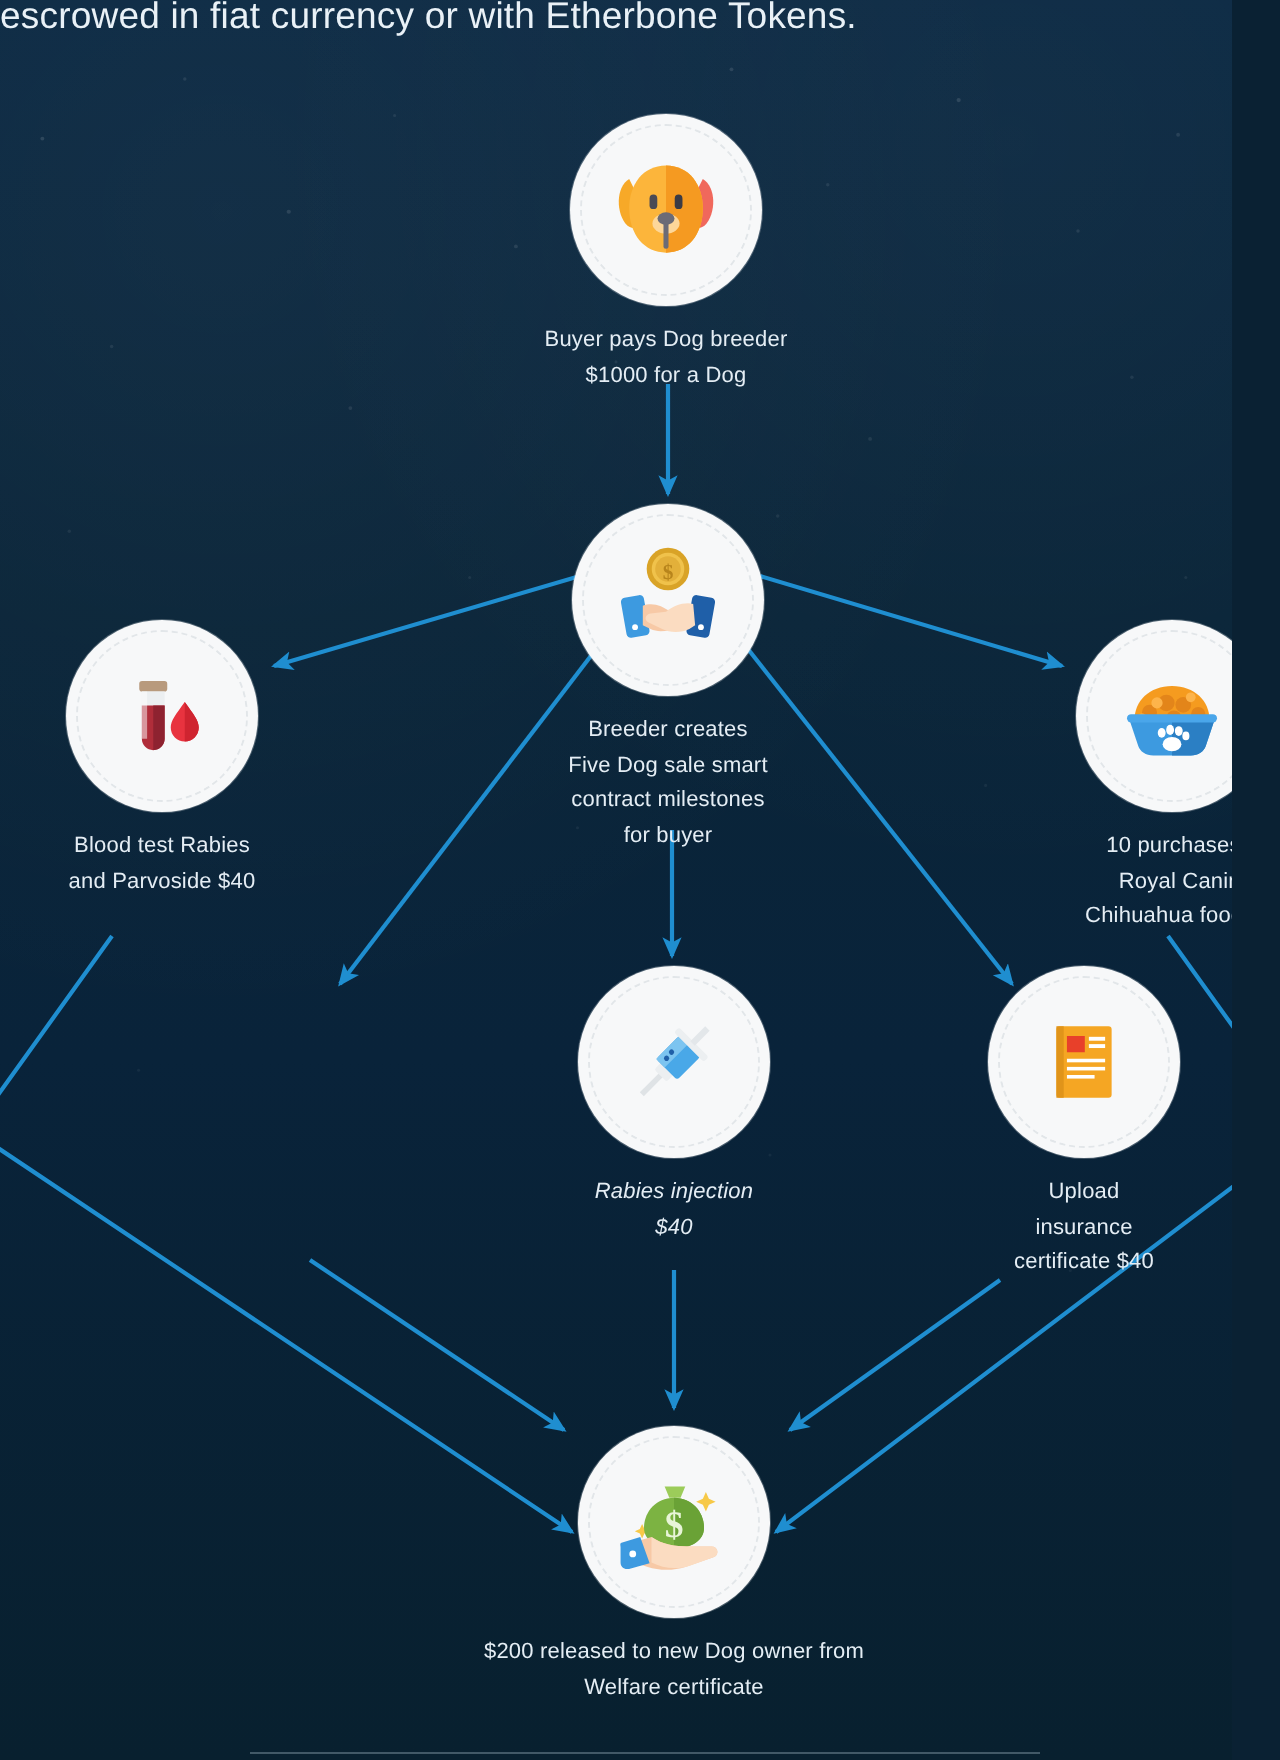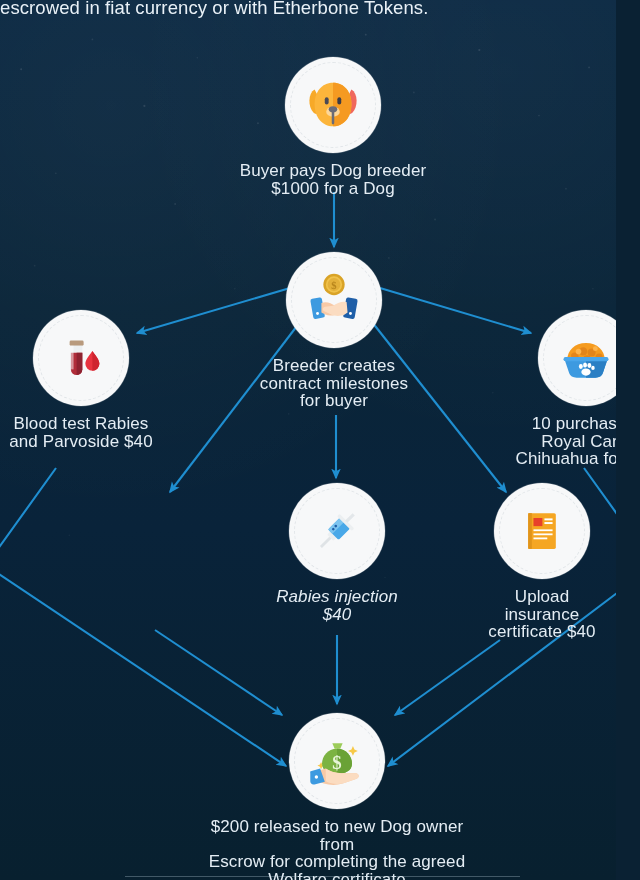--- a/index.html
+++ b/index.html
@@ -78,21 +78,21 @@
     inset: 5px;
     border-radius: 50%;
     border: 1.5px dashed #e2e6e9;
     pointer-events: none;
   }
   .bubble svg { display: block; }
 
   .caption {
     margin-top: 9px;
     color: #e4edf4;
-    font-size: 17px;
+    font-size: 11px;
     line-height: 17.5px;
     letter-spacing: .1px;
   }
 
   
   .node.n1 .caption { width: 200px; margin-left: -10px; }
   .node.n2 .caption { width: 160px; margin-left: 10px; }
   .node.n3 .caption { width: 170px; margin-left: 5px; }
   .node.n4 .caption { width: 170px; margin-left: 12px; }
   .node.n5 .caption { width: 130px; margin-left: 25px; }
@@ -215,20 +215,21 @@
         <rect x="43" y="30" width="12" height="21" rx="2.2" fill="#1f5fa8" transform="rotate(10 49 40)"></rect>
         <circle cx="15" cy="46" r="1.5" fill="#ffffff"></circle>
         <circle cx="49" cy="46" r="1.5" fill="#ffffff"></circle>
 
         <path d="M19 35 C24 33 29 35 33 38 L42 38 C45 38 46 41 43.5 42.5 L37 46 C33 48 27 49 23 47 L19 45 Z" fill="#f7c9a6"></path>
         <path d="M45 34 C40 33 35 35 31 38 L23 39 C20 39.5 19.6 42.5 22 43.6 L29 47 C33 49 39 49 43 47 L46 45 Z" fill="#fbdcc1"></path>
       </svg>
     </div>
     <div class="caption">
       <div>Breeder creates</div>
+      <div>Five Dog sale smart</div>
       <div>contract milestones</div>
       <div>for buyer</div>
     </div>
   </div>
 
   <div class="node n3" style="left:81px; top:310px;">
     <div class="bubble">
       <svg width="56" height="56" viewBox="0 0 64 64">
 
         <rect x="19" y="12" width="16" height="6" rx="1.6" fill="#b89a7d"></rect>
@@ -344,20 +345,19 @@
 
         <path d="M6 44 L20 40 C26 44 32 45 40 45 L52 45 C55.5 45 56.5 49.5 53 50.8 L38 56 C32 58 24 58 18 56 L6 52 Z" fill="#f7c9a6"></path>
         <path d="M20 40 C26 44 32 45 40 45 L52 45 C55.5 45 56.5 49.5 53 50.8 L40 55.4 C33 57.6 26 56.6 20 53.6 Z" fill="#fbdcc1"></path>
 
         <path d="M4 43 L14 40 L19 54 L8 57 C5.5 57.6 3.5 56 3.5 53.6 L3.5 45.4 C3.5 44.3 3 43.3 4 43 Z" fill="#3d9ae0"></path>
         <circle cx="10" cy="49" r="1.8" fill="#ffffff"></circle>
       </svg>
     </div>
     <div class="caption">
       <div>$200 released to new Dog owner from</div>
-      <div>Escrow for completing the agreed</div>
       <div>Welfare certificate</div>
     </div>
   </div>
 
   <div class="footer-rule"></div>
 
 </div>
 
 </body></html>

